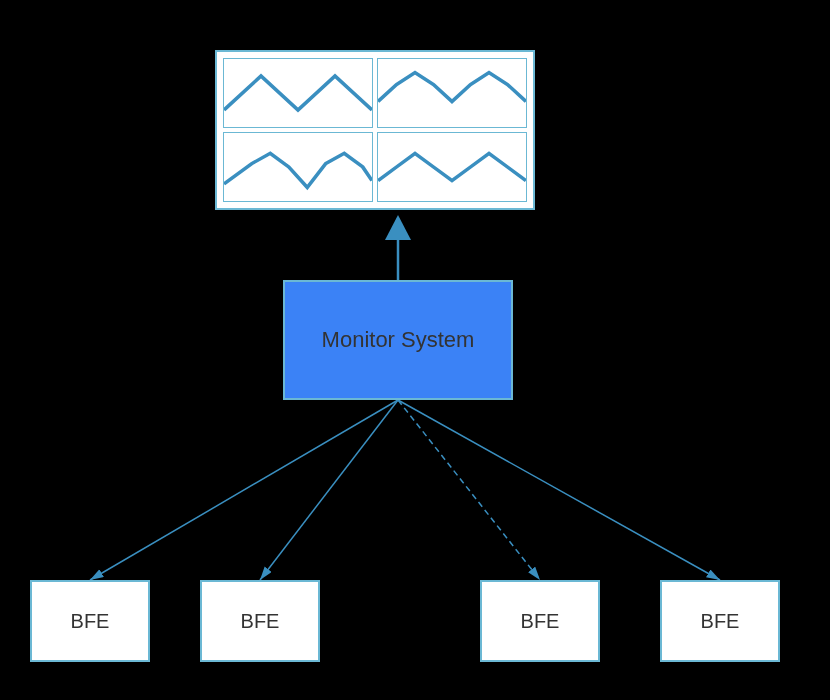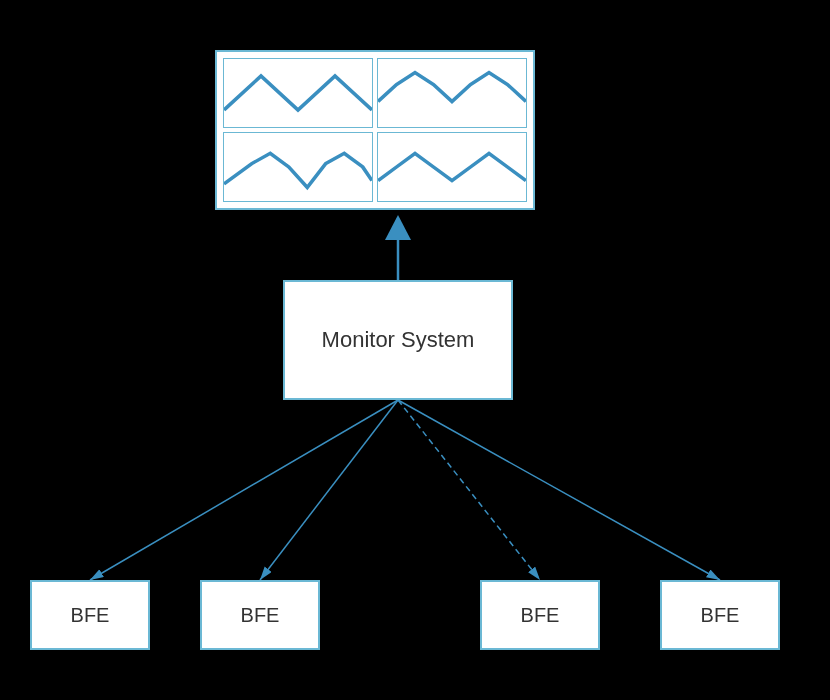--- a/index.html
+++ b/index.html
@@ -49,35 +49,35 @@
       width: 100%;
       height: 100%;
     }
     .monitor-system-box {
       position: absolute;
       top: 280px;
       left: 283px;
       width: 230px;
       height: 120px;
       border: 2px solid #6bb8d4;
-      background: #ffffff;
+      background: #3b82f6;
       display: flex;
       align-items: center;
       justify-content: center;
       text-align: center;
     }
     .monitor-system-box span {
       font-size: 22px;
       color: #333;
       line-height: 1.3;
     }
     .bfe-box {
       position: absolute;
       width: 120px;
-      height: 70px;
+      height: 82px;
       border: 2px solid #6bb8d4;
       background: #fff;
       display: flex;
       align-items: center;
       justify-content: center;
     }
     .bfe-box span {
       font-size: 20px;
       color: #333;
     }

